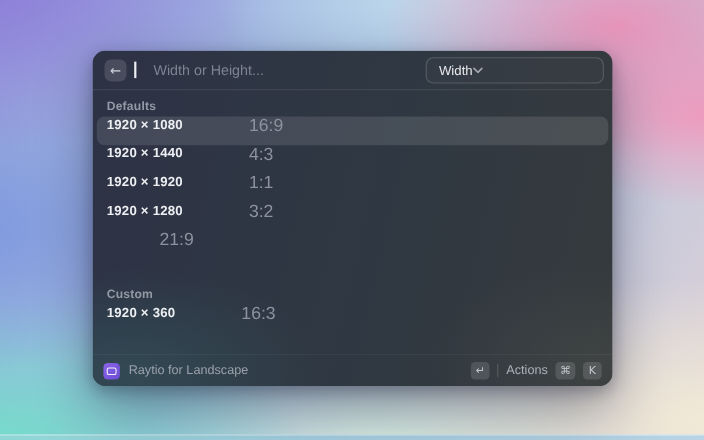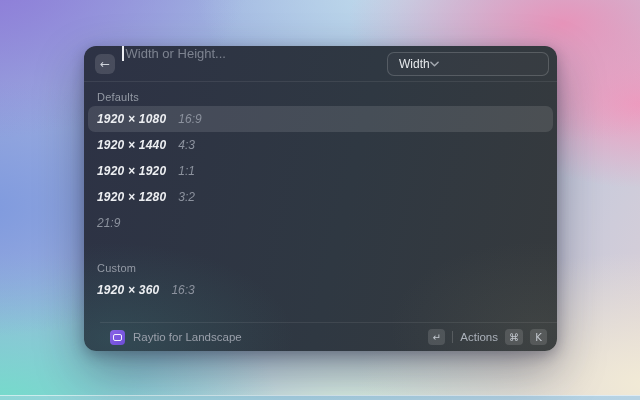--- a/index.html
+++ b/index.html
@@ -32,41 +32,41 @@
     box-shadow:0 20px 48px rgba(18,18,40,.38), 0 4px 14px rgba(18,18,40,.28); }
 
   
   .header { height:36px; display:flex; align-items:center;
     padding:0 8px 0 11px; gap:7px;
     border-bottom:1px solid rgba(255,255,255,.08); }
   .back-btn { width:20px; height:20px; flex:0 0 auto; border:none;
     border-radius:6px; background:rgba(255,255,255,.13); color:#cfd3da;
     font-size:12px; line-height:20px; text-align:center; cursor:pointer;
     font-family:"DejaVu Sans", sans-serif; }
-  .search { flex:1; display:flex; gap:2px; height:100%; cursor:text; }
+  .search { flex:1; display:flex; align-items:center; gap:16px; height:100%; cursor:text; }
   .caret { width:1.5px; height:15px; background:#eceef2; flex:0 0 auto; }
   .ph { color:#7d8390; font-size:13px; }
   .dropdown { width:162px; height:24px; flex:0 0 auto; display:flex;
     align-items:center; padding:0 9px 0 11px;
     border:1px solid rgba(255,255,255,.17); border-radius:7px;
     background:rgba(255,255,255,.02); font-size:12px; color:#e6e9ec; cursor:pointer; }
   .chev { width:9px; height:6px; opacity:.75; }
 
   
   .content { padding:3px 4px; }
-  .sec { font-size:11px; color:#949aa5; padding:6px 9px 3px; letter-spacing:.2px; }
+  .sec { font-size:11px; color:#949aa5; padding:6px 9px 3px; letter-spacing:.2px;font-weight:bold; }
   .sec.custom { margin-top:20px; }
-  .row { height:26px; display:flex; align-items:center; gap:12px;
-    padding:0 9px; border-radius:7px; cursor:pointer;font-style:italic; }
+  .row { height:26px; display:flex; align-items:flex-start; gap:12px;
+    padding:0 9px; border-radius:7px; cursor:pointer; }
   .row.selected { background:rgba(255,255,255,.115); }
   .size { font-size:12px; font-weight:bold; color:#edeff2; letter-spacing:.2px; }
-  .ratio { font-size:12px; color:#8c929e; }
+  .ratio { font-size:16px; color:#8c929e;margin-left:48px; }
 
   
-  .footer { position:absolute; left:16px; right:0; bottom:0; height:29px;
+  .footer { position:absolute; left:0; right:0; bottom:0; height:29px;
     display:flex; align-items:center; gap:8px; padding:0 10px;
     border-top:1px solid rgba(255,255,255,.08); border-radius:0 0 12px 12px; }
   .app-icon { width:15px; height:15px; flex:0 0 auto; border-radius:4px;
     background:linear-gradient(135deg,#8a64e8,#6c4cd4);
     display:flex; align-items:center; justify-content:center; }
   .frame-glyph { width:9px; height:7px; border:1.2px solid #f2f0fa; border-radius:2px; }
   .app-name { color:#9aa0ab; font-size:11.5px; }
   .f-right { margin-left:auto; display:flex; align-items:center; gap:7px; }
   .primary { color:#f2f4f6; font-weight:bold; font-size:11.5px; cursor:pointer; }
   .key { min-width:17px; height:16px; padding:0 4px; border-radius:4px;

